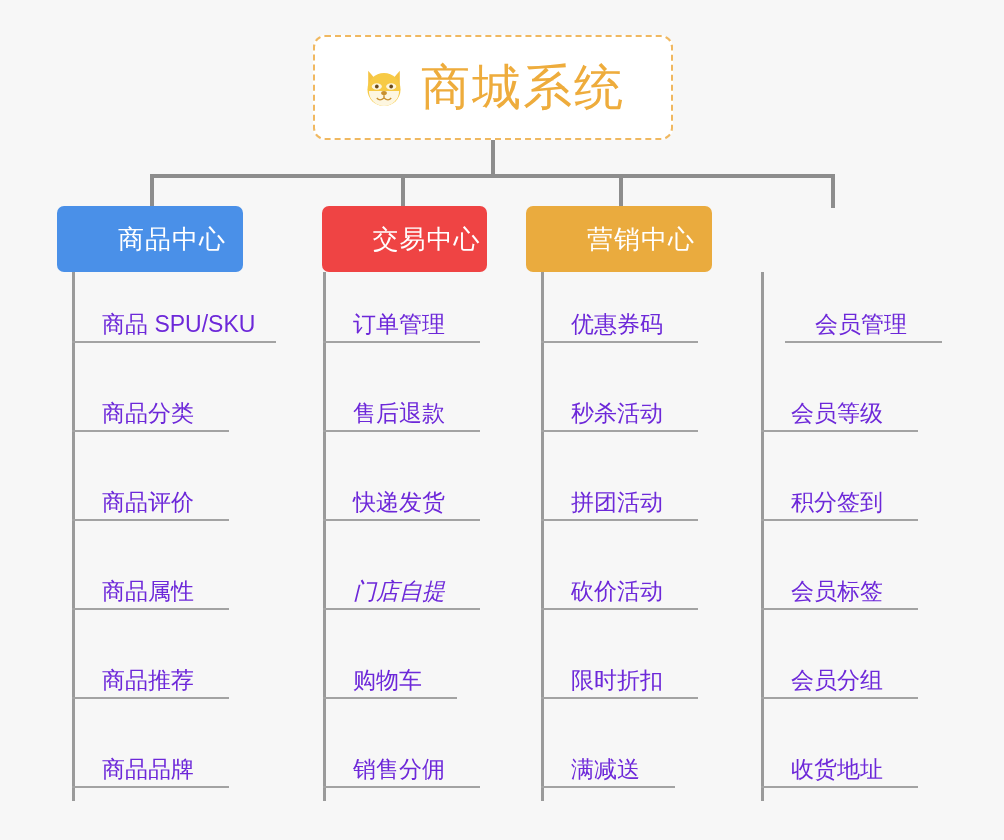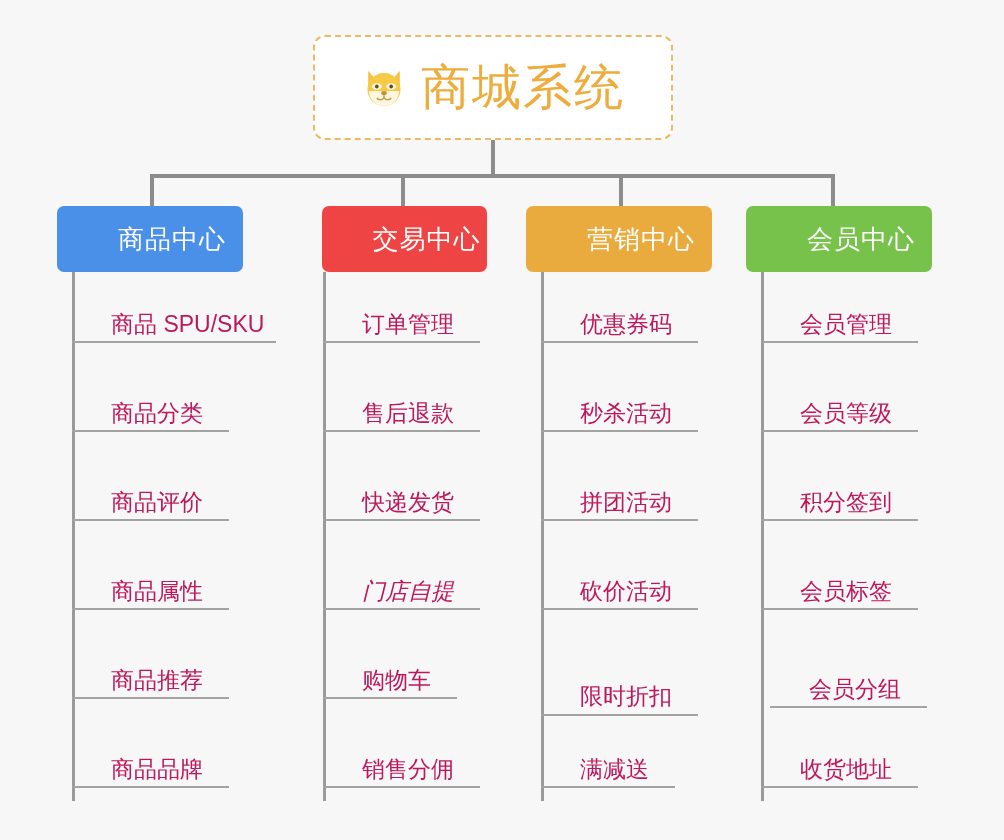--- a/index.html
+++ b/index.html
@@ -91,23 +91,23 @@
     left: 0;
     height: 66px;
     box-sizing: border-box;
     border-bottom: 2px solid #a3a3a3;
     display: flex;
     align-items: flex-end;
     justify-content: flex-start;
   }
   .leaf-label {
     font-size: 23px;
-    color: #be185d;
+    color: #6d28d9;
     white-space: nowrap;
-    padding: 0 6px 4px 39px;
+    padding: 0 6px 4px 30px;
     line-height: 1.15;
   }
 </style>
 </head>
 <body>
 
 <div id="canvas">
 
   <div class="root-node">
     <span class="dog-icon-wrap">
@@ -139,23 +139,20 @@
 
   <div class="category" style="left:57px; width:186px; background:#4a90e8;">
     <span class="category-label">商品中心</span>
   </div>
   <div class="category" style="left:322px; width:165px; background:#ef4444;">
     <span class="category-label">交易中心</span>
   </div>
   <div class="category" style="left:526px; width:186px; background:#eaab3e;">
     <span class="category-label">营销中心</span>
   </div>
-  <div class="category" style="left:746px; width:186px; background:#77c24a;">
-    <span class="category-label">会员中心</span>
-  </div>
 
   <div class="branch" style="left:72px;">
     <div class="trunk" style="height:529px;"></div>
     <div class="leaf" style="top:5px;  width:204px;">
         <span class="leaf-label">商品 SPU/SKU</span>
       </div>
     <div class="leaf" style="top:94px; width:157px;">
         <span class="leaf-label">商品分类</span>
       </div>
     <div class="leaf" style="top:183px;width:157px;">
@@ -201,43 +198,43 @@
       </div>
     <div class="leaf" style="top:94px; width:157px;align-items:flex-end;">
         <span class="leaf-label">秒杀活动</span>
       </div>
     <div class="leaf" style="top:183px;width:157px;">
         <span class="leaf-label">拼团活动</span>
       </div>
     <div class="leaf" style="top:272px;width:157px;">
         <span class="leaf-label">砍价活动</span>
       </div>
-    <div class="leaf" style="top:378px;width:157px;font-family:Liberation Serif, serif;">
+    <div class="leaf" style="top:361px;width:157px;">
         <span class="leaf-label">限时折扣</span>
       </div>
     <div class="leaf" style="top:450px;width:134px;">
         <span class="leaf-label">满减送</span>
       </div>
   </div>
 
   <div class="branch" style="left:761px;">
     <div class="trunk" style="height:529px;"></div>
-    <div class="leaf" style="top:5px;  width:157px;">
+    <div class="leaf" style="top:5px;  width:157px;margin-left:24px;">
         <span class="leaf-label">会员管理</span>
       </div>
     <div class="leaf" style="top:94px; width:157px;">
         <span class="leaf-label">会员等级</span>
       </div>
     <div class="leaf" style="top:183px;width:157px;">
         <span class="leaf-label">积分签到</span>
       </div>
     <div class="leaf" style="top:272px;width:157px;">
         <span class="leaf-label">会员标签</span>
       </div>
-    <div class="leaf" style="top:370px;width:157px;margin-left:9px;">
+    <div class="leaf" style="top:361px;width:157px;">
         <span class="leaf-label">会员分组</span>
       </div>
     <div class="leaf" style="top:450px;width:157px;">
         <span class="leaf-label">收货地址</span>
       </div>
   </div>
 
 </div>
 
 </body></html>

